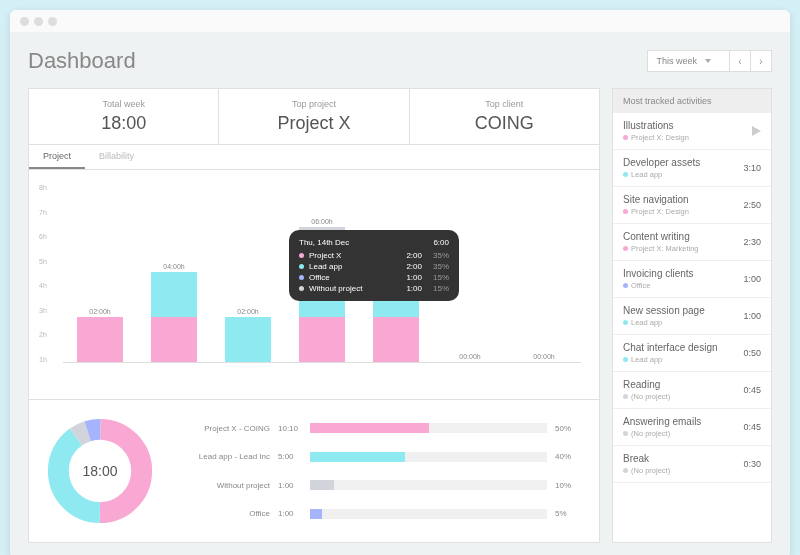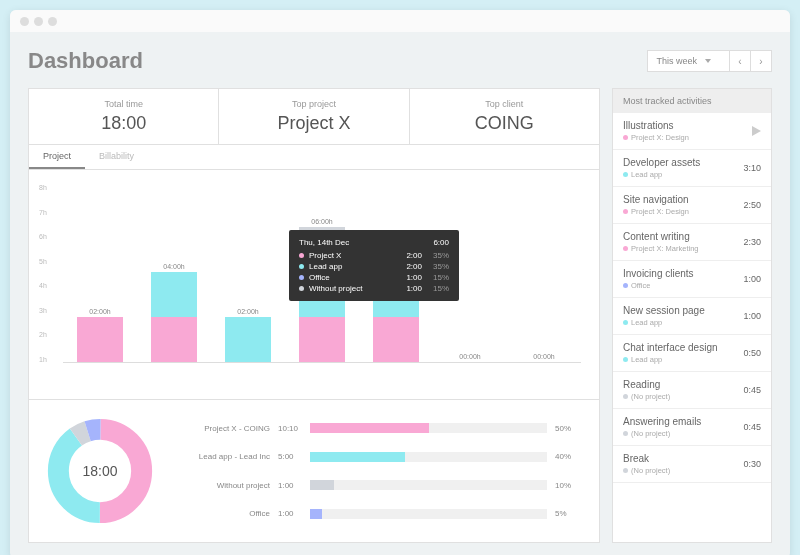--- a/index.html
+++ b/index.html
@@ -2,21 +2,21 @@
 <html><head>
 <meta charset="utf-8">
 <style>
 *{box-sizing:border-box;margin:0;padding:0;font-family:-apple-system,BlinkMacSystemFont,'Segoe UI',Arial,sans-serif}
 body{background:#d4eff5;padding:10px}
 .window{background:#eef2f3;border-radius:6px;overflow:hidden;box-shadow:0 2px 8px rgba(0,0,0,.1);width:780px;margin:0 auto}
 .titlebar{background:#fafafa;height:22px;padding:6px 10px;display:flex;gap:5px;align-items:center}
 .dot{width:9px;height:9px;border-radius:50%;background:#ddd}
 .content{padding:16px 18px}
 .header{display:flex;justify-content:space-between;align-items:center;margin-bottom:14px}
-.title{font-size:22px;color:#888;font-weight:700}
+.title{font-size:22px;color:#888;font-weight:400}
 .controls{display:flex;gap:0}
 .sel{font-size:9px;color:#888;border:1px solid #ddd;background:#fff;padding:5px 18px 5px 8px;display:flex;align-items:center;gap:8px}
 .nav{border:1px solid #ddd;background:#fff;width:22px;display:flex;align-items:center;justify-content:center;font-size:10px;color:#999;margin-left:-1px}
 .main{display:flex;gap:12px}
 .left{flex:1}
 .summary{display:flex;border:1px solid #e0e0e0;background:#fff}
 .scard{flex:1;text-align:center;padding:10px;border-right:1px solid #e0e0e0}
 .scard:last-child{border-right:none}
 .slabel{font-size:9px;color:#999;margin-bottom:4px}
 .svalue{font-size:18px;color:#555}
@@ -24,21 +24,21 @@
 .tab{padding:6px 14px;color:#bbb}
 .tab.active{color:#666;border-bottom:2px solid #888}
 .chart{border:1px solid #e0e0e0;border-top:none;background:#fff;padding:14px 18px 10px;position:relative;height:230px}
 .axis{position:absolute;left:10px;top:14px;bottom:36px;width:20px;font-size:7px;color:#bbb;display:flex;flex-direction:column;justify-content:space-between}
 .bars{position:absolute;left:34px;right:18px;top:14px;bottom:36px;display:flex;justify-content:space-around;align-items:flex-end;border-bottom:1px solid #ddd}
 .barcol{width:46px;display:flex;flex-direction:column;align-items:center;position:relative}
 .barlbl{font-size:7px;color:#888;margin-bottom:2px}
 .seg{width:100%}
 .xlabels{position:absolute;left:34px;right:18px;bottom:12px;display:flex;justify-content:space-around;font-size:7.5px;color:#888}
 .xlabels span{width:46px;text-align:center}
-.tooltip{position:absolute;background:#333;color:#fff;font-size:8px;padding:8px 10px;border-radius:2px;left:260px;top:60px;width:170px;z-index:10}
+.tooltip{position:absolute;background:#333;color:#fff;font-size:8px;padding:8px 10px;border-radius:10px;left:260px;top:60px;width:170px;z-index:10}
 .tthdr{display:flex;justify-content:space-between;margin-bottom:4px;font-weight:500}
 .ttrow{display:flex;align-items:center;gap:5px;margin-top:2px}
 .ttdot{width:5px;height:5px;border-radius:50%}
 .ttname{flex:1}
 .ttval{margin-right:6px}
 .ttpct{color:#999}
 .bottom{display:flex;border:1px solid #e0e0e0;border-top:none;background:#fff;padding:16px}
 .donut{position:relative;width:110px;height:110px;flex-shrink:0}
 .donut svg{width:110px;height:110px}
 .dcenter{position:absolute;inset:0;display:flex;align-items:center;justify-content:center;font-size:14px;color:#555}
@@ -79,21 +79,21 @@
         </div>
         <div class="nav">‹</div>
         <div class="nav">›</div>
       </div>
     </div>
 
     <div class="main">
       <div class="left">
         <div class="summary" id="summary">
             <div class="scard">
-              <div class="slabel">Total time</div>
+              <div class="slabel">Total week</div>
               <div class="svalue">18:00</div>
             </div>
             <div class="scard">
               <div class="slabel">Top project</div>
               <div class="svalue">Project X</div>
             </div>
             <div class="scard">
               <div class="slabel">Top client</div>
               <div class="svalue">COING</div>
             </div>

